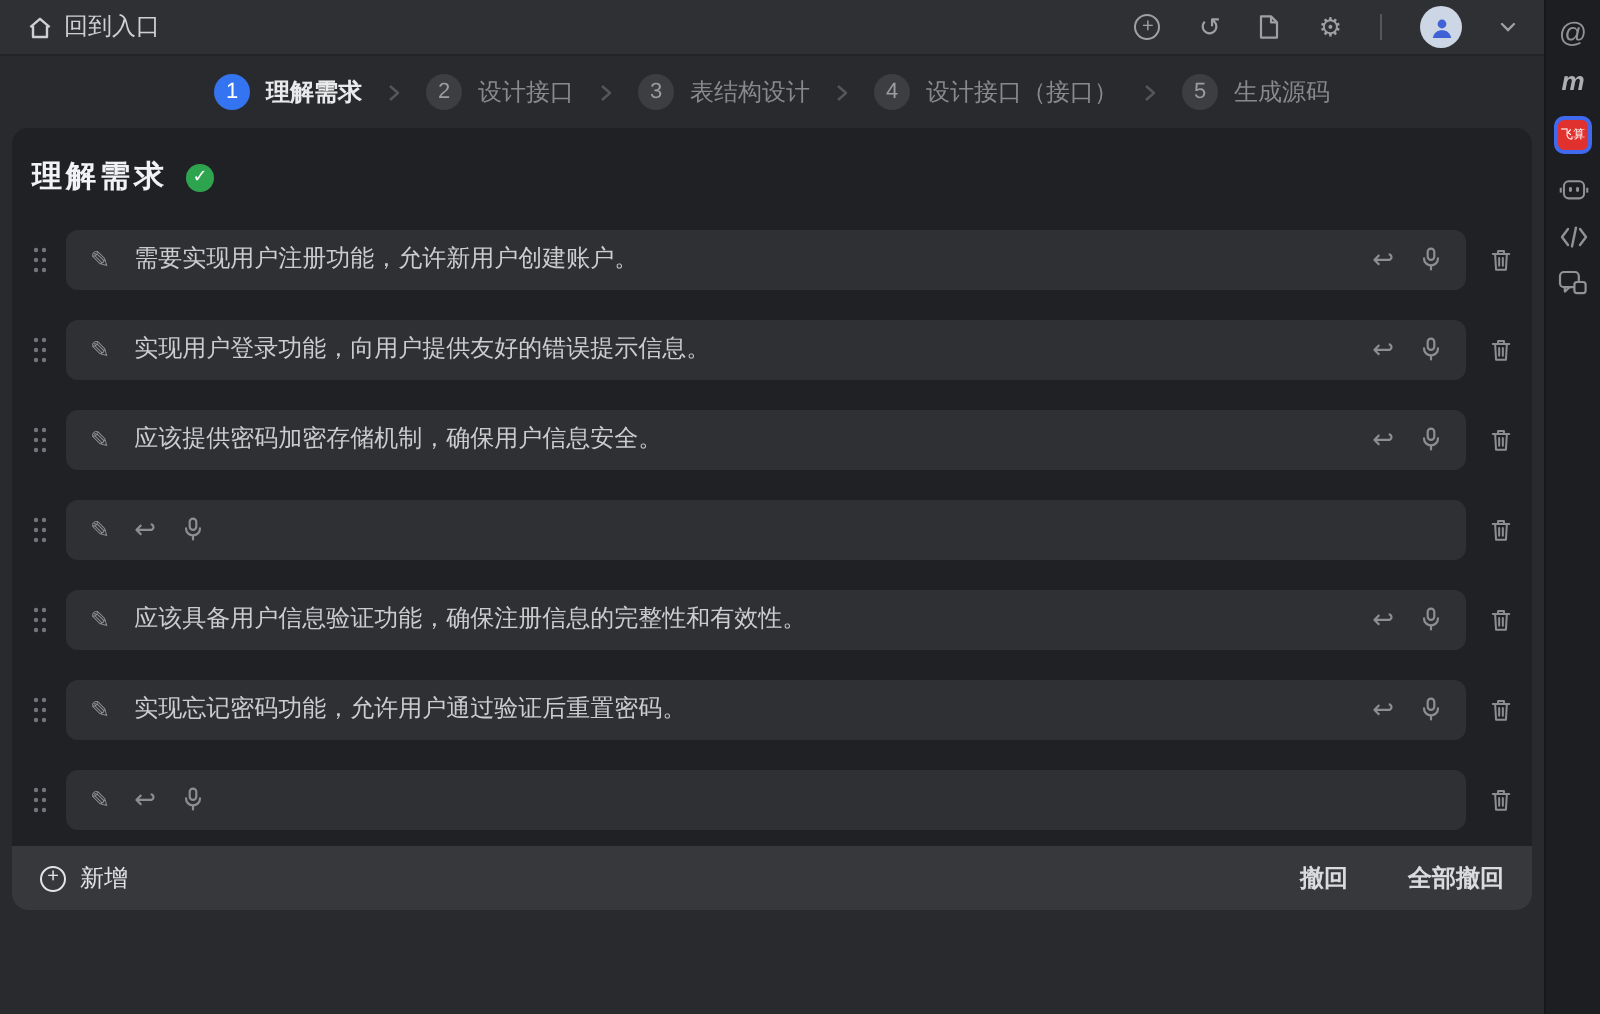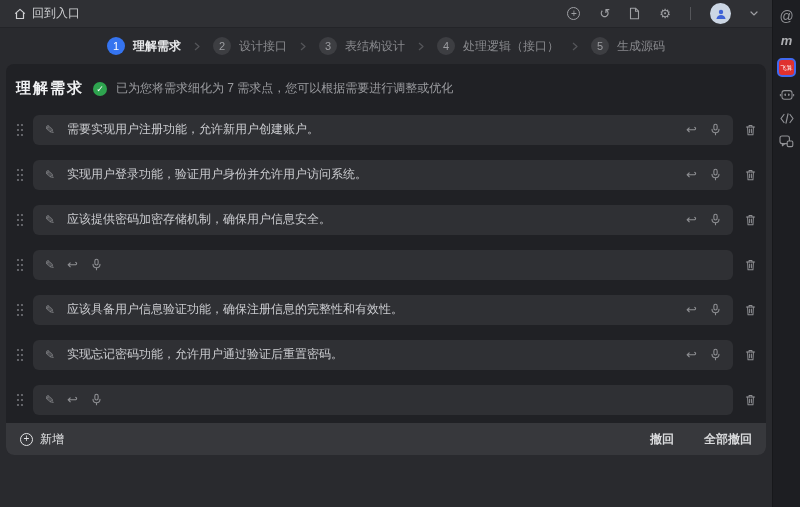--- a/index.html
+++ b/index.html
@@ -153,39 +153,38 @@
       <span class="num">3</span>
       <span class="label">表结构设计</span>
     </div>
     <span class="chev-sep">
       <svg width="6" height="9" viewBox="0 0 6 9" fill="none" stroke="currentColor" stroke-width="1.2" stroke-linejoin="round">
           <path d="M1 1l4 3.5L1 8"></path>
         </svg>
     </span>
     <div class="step">
       <span class="num">4</span>
-      <span class="label">处理逻辑（接口）</span>
+      <span class="label">设计接口（接口）</span>
     </div>
     <span class="chev-sep">
       <svg width="6" height="9" viewBox="0 0 6 9" fill="none" stroke="currentColor" stroke-width="1.2" stroke-linejoin="round">
           <path d="M1 1l4 3.5L1 8"></path>
         </svg>
     </span>
     <div class="step">
       <span class="num">5</span>
       <span class="label">生成源码</span>
     </div>
   </div>
 
   <div class="panel">
 
     <div class="section-head">
       <span class="section-title">理解需求</span>
       <span class="check">✓</span>
-      <span class="section-desc">已为您将需求细化为 7 需求点，您可以根据需要进行调整或优化</span>
     </div>
 
     <div class="rows">
 
       <div class="row">
         <span class="handle">
           <svg width="8" height="16" viewBox="0 0 8 16" fill="currentColor">
               <circle cx="2" cy="3" r="1.1"></circle>
               <circle cx="6" cy="3" r="1.1"></circle>
               <circle cx="2" cy="8" r="1.1"></circle>
@@ -224,21 +223,21 @@
               <circle cx="2" cy="3" r="1.1"></circle>
               <circle cx="6" cy="3" r="1.1"></circle>
               <circle cx="2" cy="8" r="1.1"></circle>
               <circle cx="6" cy="8" r="1.1"></circle>
               <circle cx="2" cy="13" r="1.1"></circle>
               <circle cx="6" cy="13" r="1.1"></circle>
             </svg>
         </span>
         <div class="req">
           <span class="edit-glyph">✎</span>
-          <span class="req-text">实现用户登录功能，验证用户身份并允许用户访问系统。</span>
+          <span class="req-text">实现用户登录功能，向用户提供友好的错误提示信息。</span>
           <span class="req-actions">
             <span class="undo-glyph">↩</span>
             <span class="mini-icon">
               <svg width="11" height="13" viewBox="0 0 12 13" fill="none" stroke="currentColor" stroke-width="1.2" stroke-linecap="round">
                   <rect x="4.2" y="0.8" width="3.6" height="6.2" rx="1.8"></rect>
                   <path d="M2.2 6.2a3.8 3.8 0 0 0 7.6 0"></path>
                   <line x1="6" y1="10.3" x2="6" y2="12.2"></line>
                 </svg>
             </span>
           </span>

